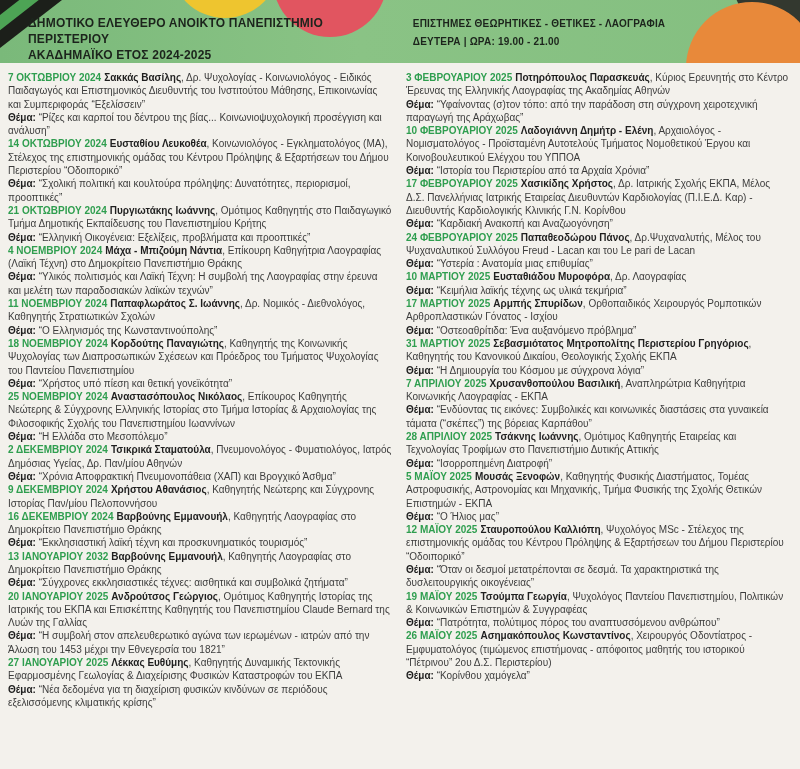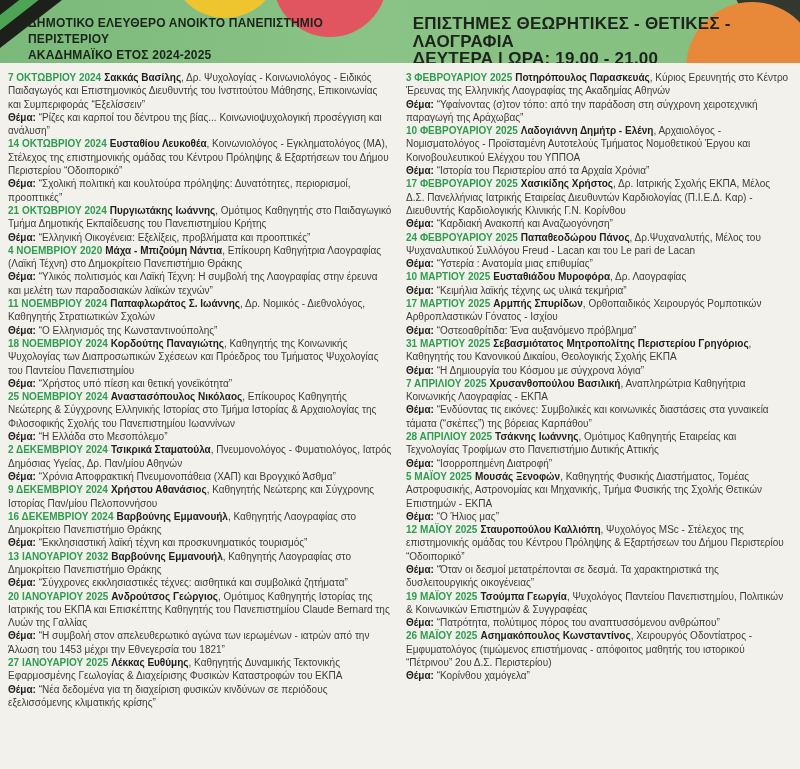--- a/index.html
+++ b/index.html
@@ -3,21 +3,21 @@
 <meta charset="utf-8">
 <style>
   html,body{margin:0;padding:0;}
   body{font-family:"Liberation Sans","DejaVu Sans",sans-serif;}
   .page{position:relative;width:800px;height:769px;overflow:hidden;background:#f3f1ec;}
 
   
   .header{position:relative;height:63px;background:linear-gradient(90deg,#7ab97a 0%,#8ac385 45%,#84bf80 100%);overflow:hidden;}
   .header-inner{position:relative;z-index:5;display:flex;height:100%;box-sizing:border-box;padding:15px 0 0 28px;}
   .header-left{width:47%;font-weight:700;font-size:12px;line-height:16px;color:#1c241c;letter-spacing:.2px;}
-  .header-right{flex:1;padding-left:22px;font-weight:700;font-size:17px;line-height:17.5px;color:#1c241c;letter-spacing:.2px;}
+  .header-right{flex:1;padding-left:22px;font-weight:700;font-size:10px;line-height:17.5px;color:#1c241c;letter-spacing:.2px;}
 
   
   .decor{position:absolute;pointer-events:none;}
   .corner-black{left:0;top:0;width:62px;height:48px;background:#1c1f1a;clip-path:polygon(0 0,100% 0,0 100%);z-index:1;}
   .corner-stripe{left:-14px;top:-6px;width:86px;height:12px;background:#4da455;transform:rotate(-38deg);z-index:2;}
   .circle{border-radius:50%;}
   .circle-yellow{left:170px;top:-92px;width:110px;height:110px;background:#eec52f;z-index:2;}
   .circle-red{left:273px;top:-77px;width:114px;height:114px;background:#e15560;z-index:2;}
   .tri-blue{right:0;top:0;width:58px;height:63px;background:#4e8cc8;clip-path:polygon(100% 8%,100% 100%,6% 100%);z-index:1;}
   .tri-dark{right:0;top:0;width:66px;height:56px;background:#33382f;clip-path:polygon(4% 0,100% 0,100% 40%,42% 100%);z-index:2;}
@@ -67,21 +67,21 @@
         </article>
         <article class="entry">
           <p class="who"><span class="date">14 ΟΚΤΩΒΡΙΟΥ 2024</span><span class="speaker">Ευσταθίου Λευκοθέα</span><span class="role">, Κοινωνιολόγος - Εγκληματολόγος (ΜΑ), Στέλεχος της επιστημονικής ομάδας του Κέντρου Πρόληψης &amp; Εξαρτήσεων του Δήμου Περιστερίου “Οδοιπορικό”</span></p>
           <p class="theme"><span class="tlabel">Θέμα:</span> <span class="ttext">“Σχολική πολιτική και κουλτούρα πρόληψης: Δυνατότητες, περιορισμοί, προοπτικές”</span></p>
         </article>
         <article class="entry">
           <p class="who"><span class="date">21 ΟΚΤΩΒΡΙΟΥ 2024</span><span class="speaker">Πυργιωτάκης Ιωάννης</span><span class="role">, Ομότιμος Καθηγητής στο Παιδαγωγικό Τμήμα Δημοτικής Εκπαίδευσης του Πανεπιστημίου Κρήτης</span></p>
           <p class="theme"><span class="tlabel">Θέμα:</span> <span class="ttext">“Ελληνική Οικογένεια: Εξελίξεις, προβλήματα και προοπτικές”</span></p>
         </article>
         <article class="entry">
-          <p class="who"><span class="date">4 ΝΟΕΜΒΡΙΟΥ 2020</span><span class="speaker">Μάχα - Μπιζούμη Νάντια</span><span class="role">, Επίκουρη Καθηγήτρια Λαογραφίας (Λαϊκή Τέχνη) στο Δημοκρίτειο Πανεπιστήμιο Θράκης</span></p>
+          <p class="who"><span class="date">4 ΝΟΕΜΒΡΙΟΥ 2024</span><span class="speaker">Μάχα - Μπιζούμη Νάντια</span><span class="role">, Επίκουρη Καθηγήτρια Λαογραφίας (Λαϊκή Τέχνη) στο Δημοκρίτειο Πανεπιστήμιο Θράκης</span></p>
           <p class="theme"><span class="tlabel">Θέμα:</span> <span class="ttext">“Υλικός πολιτισμός και Λαϊκή Τέχνη: Η συμβολή της Λαογραφίας στην έρευνα και μελέτη των παραδοσιακών λαϊκών τεχνών”</span></p>
         </article>
         <article class="entry">
           <p class="who"><span class="date">11 ΝΟΕΜΒΡΙΟΥ 2024</span><span class="speaker">Παπαφλωράτος Σ. Ιωάννης</span><span class="role">, Δρ. Νομικός - Διεθνολόγος, Καθηγητής Στρατιωτικών Σχολών</span></p>
           <p class="theme"><span class="tlabel">Θέμα:</span> <span class="ttext">“Ο Ελληνισμός της Κωνσταντινούπολης”</span></p>
         </article>
         <article class="entry">
           <p class="who"><span class="date">18 ΝΟΕΜΒΡΙΟΥ 2024</span><span class="speaker">Κορδούτης Παναγιώτης</span><span class="role">, Καθηγητής της Κοινωνικής Ψυχολογίας των Διαπροσωπικών Σχέσεων και Πρόεδρος του Τμήματος Ψυχολογίας του Παντείου Πανεπιστημίου</span></p>
           <p class="theme"><span class="tlabel">Θέμα:</span> <span class="ttext">“Χρήστος υπό πίεση και θετική γονεϊκότητα”</span></p>
         </article>

